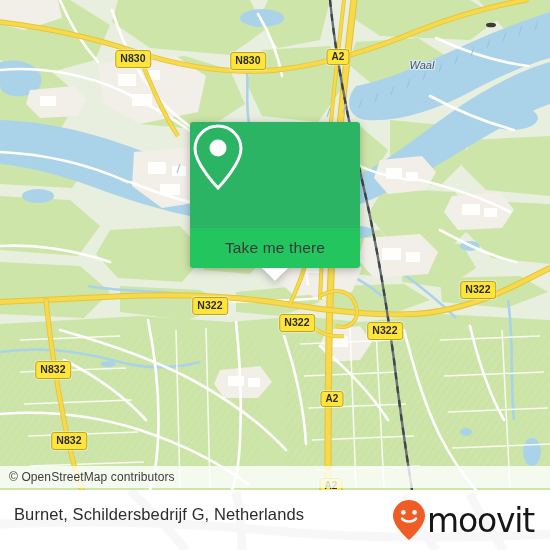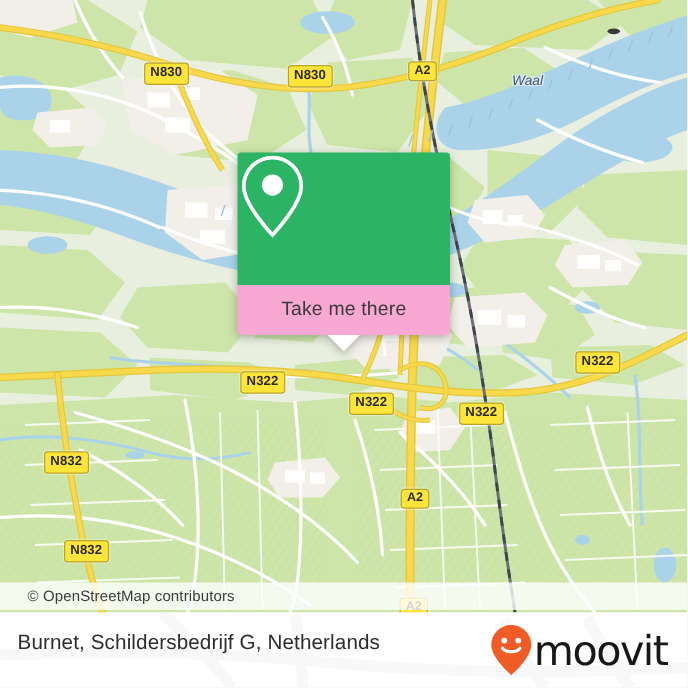--- a/index.html
+++ b/index.html
@@ -48,42 +48,42 @@
   .callout{
     position:absolute;left:190px;top:122px;width:170px;
     filter:drop-shadow(0 2px 4px rgba(0,0,0,0.28));
   }
   .callout-top{
     height:106px;background:#2bb463;
     border-radius:3px 3px 0 0;
     display:flex;align-items:center;justify-content:center;
   }
   .callout-bottom{
-    height:40px;background:#f9a8d4;border-radius:0 0 3px 3px;
+    height:40px;background:#22c55e;border-radius:0 0 3px 3px;
     display:flex;align-items:center;justify-content:center;
     position:relative;
   }
   .callout-bottom .cta{
     color:#3a3a3a;font-size:15.5px;letter-spacing:0.15px;
   }
   .callout-tail{
     position:absolute;left:50%;top:100%;
     width:0;height:0;margin-left:-13px;
     border-left:13px solid transparent;
     border-right:13px solid transparent;
     border-top:13px solid #ffffff;
   }
 
   
   .attrib{
     position:absolute;left:0;top:466px;width:550px;height:22px;
     background:rgba(255,255,255,0.80);
     display:flex;align-items:center;
   }
-  .attrib span{font-size:12px;color:#3c3c3c;padding-left:22px;letter-spacing:0.1px;}
+  .attrib span{font-size:12px;color:#3c3c3c;padding-left:9px;letter-spacing:0.1px;}
 
   
   .footer{
     position:absolute;left:0;top:490px;width:550px;height:60px;
     background:#ffffff;overflow:hidden;
   }
   .footer-bg{position:absolute;left:0;top:-490px;opacity:0.07;}
   .footer-title{
     position:absolute;left:14px;top:0;height:48px;
     display:flex;align-items:center;

